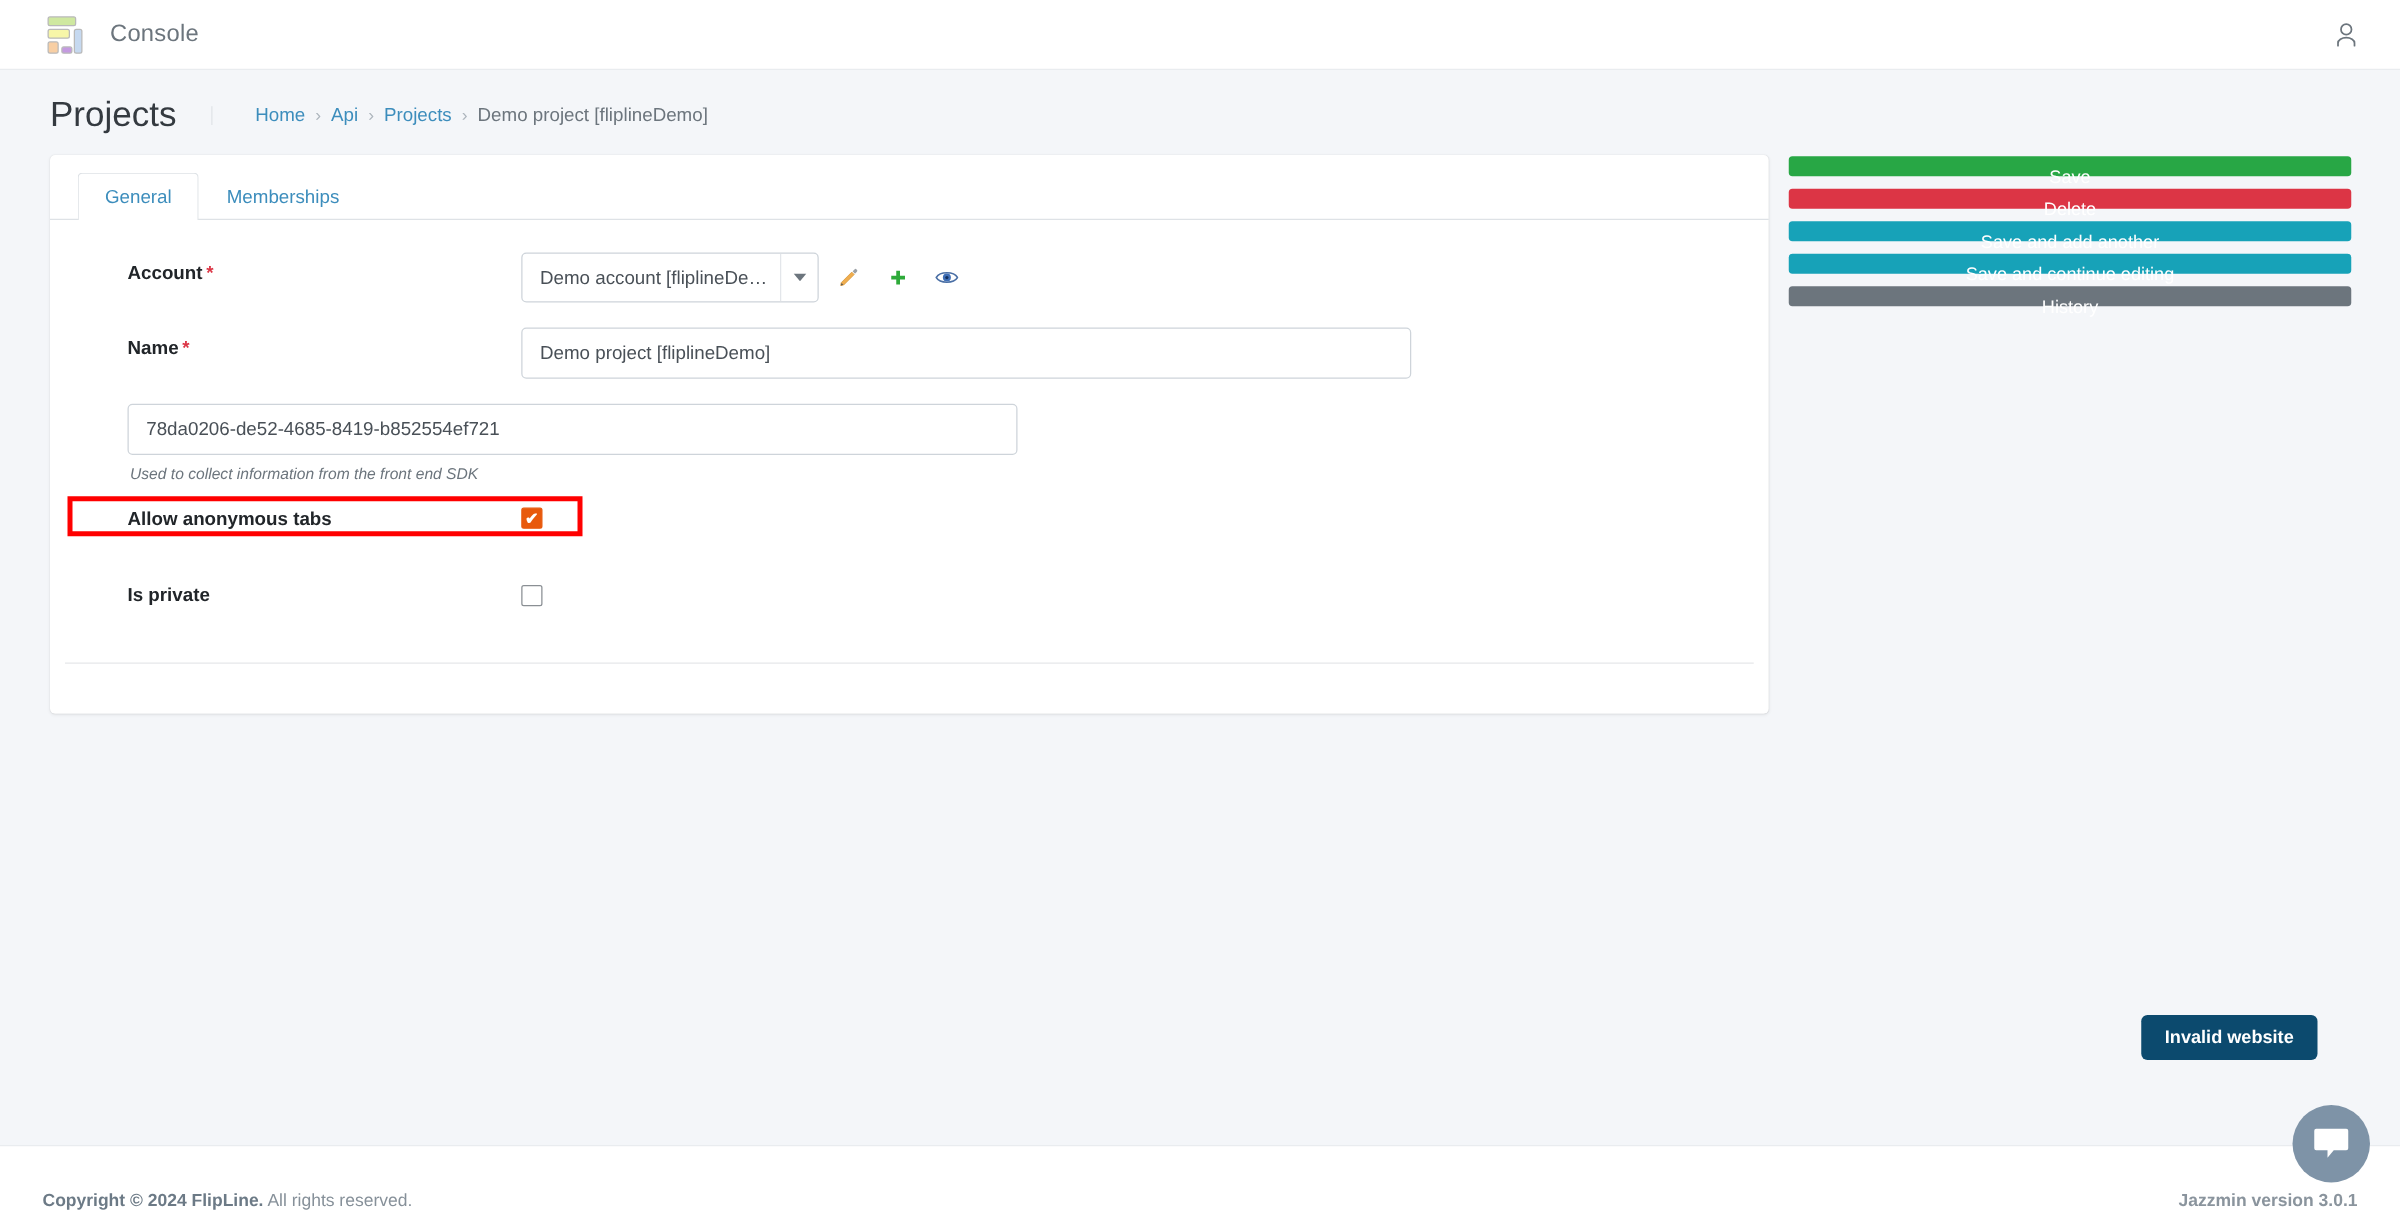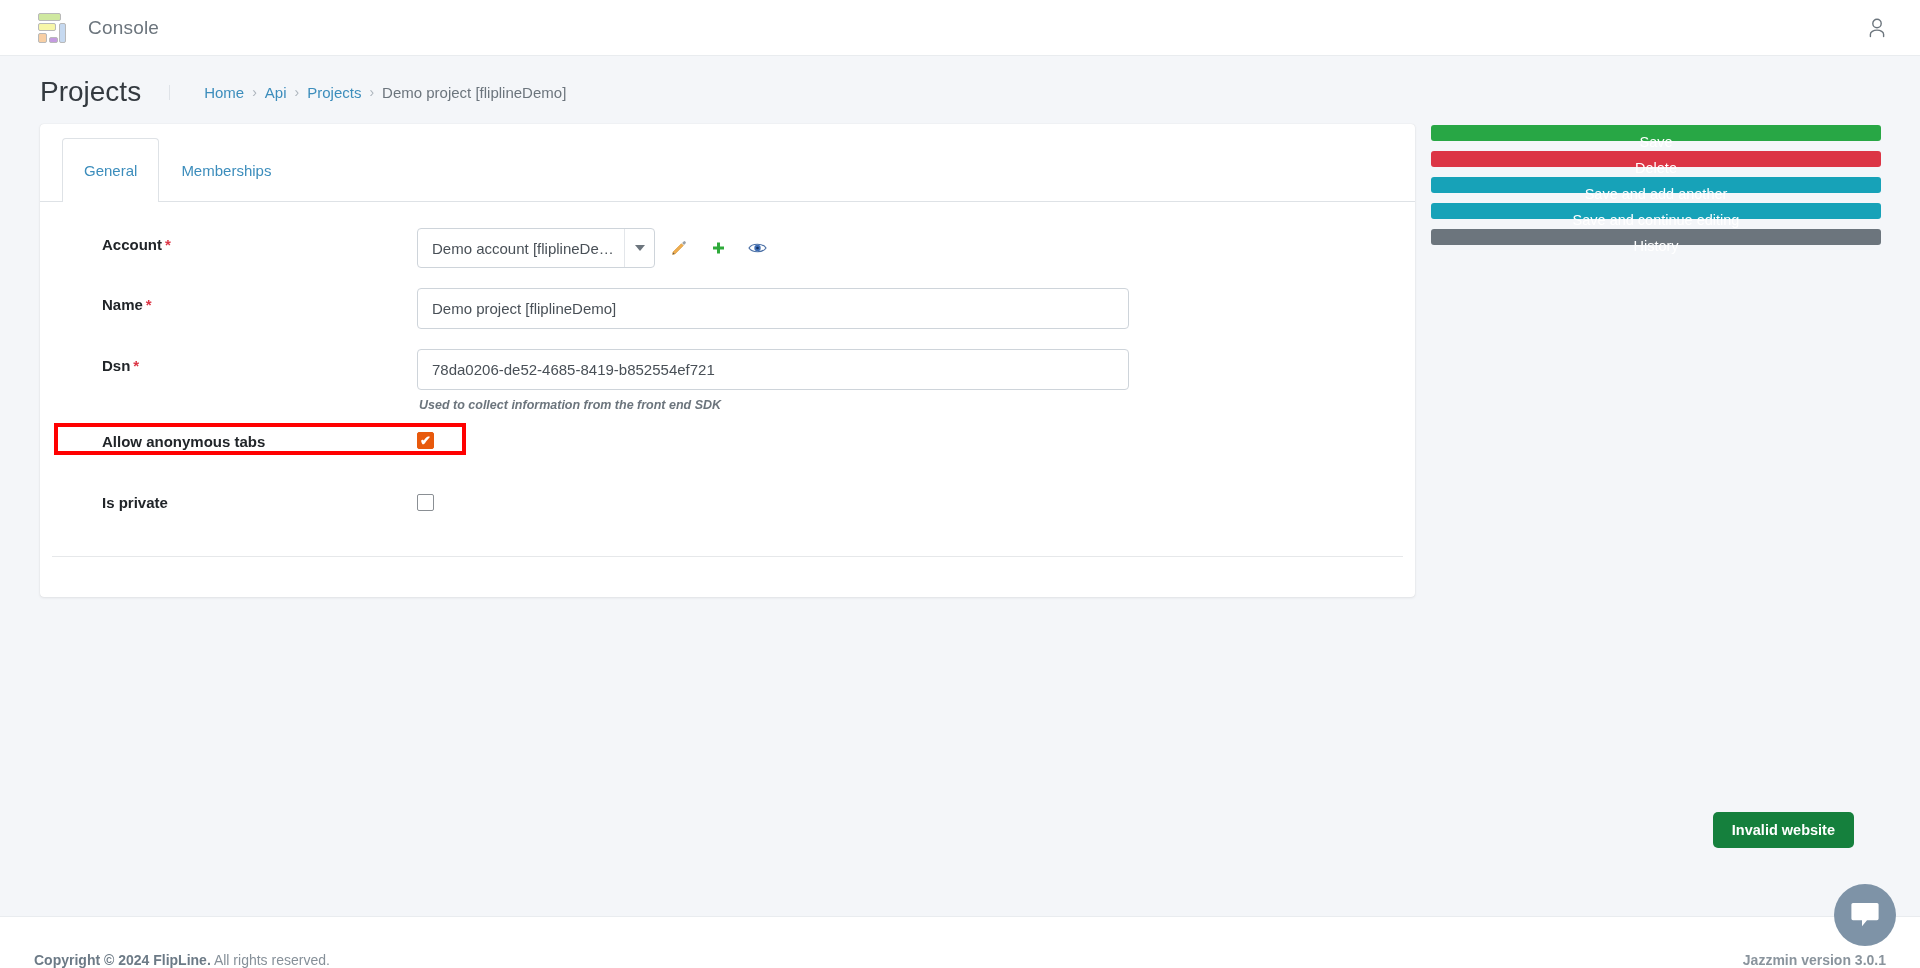--- a/index.html
+++ b/index.html
@@ -92,21 +92,21 @@
     border-radius: 4px;
     box-shadow: 0 0 1px rgba(0,0,0,.125), 0 1px 3px rgba(0,0,0,.08);
     padding: 0;
   }
   .tabs-bar {
     display: flex;
     padding: 14px 22px 0 22px;
     border-bottom: 1px solid #dee2e6;
   }
   .tab {
-    padding: 23px 21px;
+    padding: 10px 21px;
     font-size: 15px;
     color: #3c8dbc;
     cursor: pointer;
     border: 1px solid transparent;
     border-bottom: none;
     border-radius: 4px 4px 0 0;
     margin-bottom: -1px;
     background: transparent;
   }
   .tab.active {
@@ -183,21 +183,20 @@
     font-family: "Liberation Sans", sans-serif;
     background: #fff;
     outline: none;
   }
   .help-text {
     font-size: 12.5px;
     color: #6c757d;
     font-style: italic;
     margin-top: 8px;
     padding-left: 2px;
-    font-weight: bold;
   }
 
   .checkbox-box {
     width: 17px; height: 17px;
     border: 1px solid #8a8f94;
     border-radius: 2px;
     background: #fff;
     cursor: pointer;
     margin-top: 8px;
   }
@@ -258,21 +257,21 @@
   .btn-delete  { background: #dc3545; }
   .btn-info    { background: #17a2b8; }
   .btn-history { background: #6c757d; }
   .btn-info.bold { font-weight: normal; }
 
   
   .invalid-badge {
     position: absolute;
     right: 66px;
     bottom: 120px;
-    background: #15803d;
+    background: #0c4a6e;
     color: #fff;
     font-size: 14.5px;
     font-weight: bold;
     padding: 10px 19px;
     border-radius: 5px;
     cursor: pointer;
     white-space: nowrap;
     margin-top: 48px;
   }
   .chat-widget {
@@ -396,23 +395,20 @@
         <div class="form-row">
           <div class="form-label">
             <span>Name</span><span class="req-star">*</span>
           </div>
           <div class="form-control-wrap">
             <input class="text-input" type="text" value="Demo project [fliplineDemo]" style="">
           </div>
         </div>
 
         <div class="form-row">
-          <div class="form-label">
-            <span>Dsn</span><span class="req-star">*</span>
-          </div>
           <div class="form-control-wrap">
             <input class="text-input" type="text" value="78da0206-de52-4685-8419-b852554ef721" style="">
             <div class="help-text">Used to collect information from the front end SDK</div>
           </div>
         </div>
 
         <div class="form-row highlight-row">
           <div class="highlight-box"></div>
           <div class="form-label">Allow anonymous tabs</div>
           <div class="form-control-wrap">

